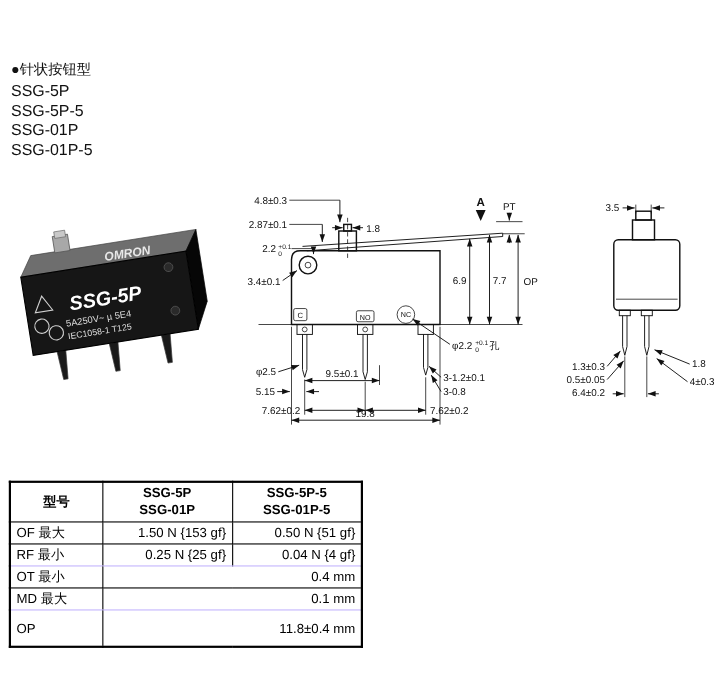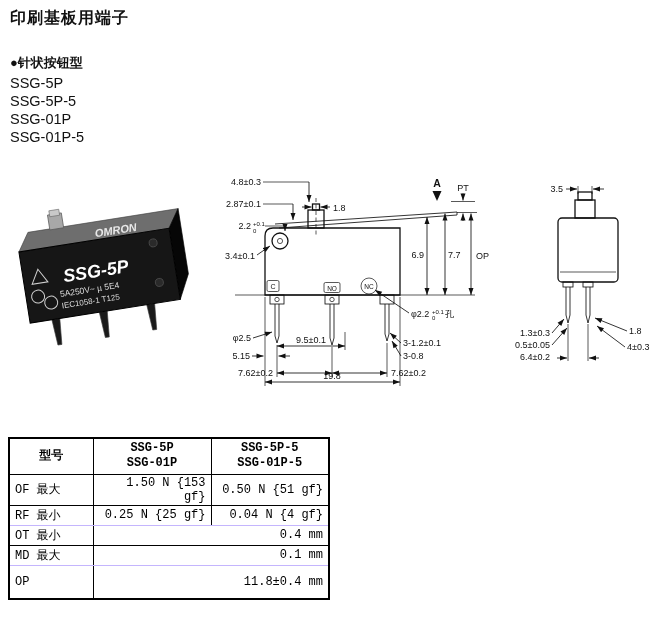--- a/index.html
+++ b/index.html
@@ -2,21 +2,21 @@
 <html><head>
 <meta charset="utf-8">
 <style>
   * { margin:0; padding:0; box-sizing:border-box; }
   html,body { background:#fff; }
   .page {
     position:relative; width:660px; height:634px; background:#ffffff;
     font-family:"Liberation Sans", sans-serif; color:#111; overflow:hidden;
   }
   .title   { position:absolute; left:10px; top:8px;  font-size:16px; font-weight:bold; letter-spacing:1px; }
-  .bullet  { position:absolute; left:10px; top:54px; font-size:13px; font-weight:bold; }
+  .bullet  { position:absolute; left:10px; top:54px; font-size:13px; font-weight:normal; }
   .models  { position:absolute; left:10px; top:74px; font-size:14.5px; line-height:18px; }
   .photo-wrap { position:absolute; left:5px; top:186px; width:210px; height:170px; }
   .photo-wrap svg { overflow:visible; }
   .drawing { position:absolute; left:205px; top:160px; }
   .drawing .ol { fill:none; stroke:#111; stroke-width:1.3; }
   .drawing .tl { fill:none; stroke:#111; stroke-width:0.7; }
   .drawing .dl { fill:none; stroke:#111; stroke-width:0.85; }
   .drawing .dash { stroke-dasharray:4 2.5; }
   .drawing text { font-size:9px; fill:#111; font-family:"Liberation Sans", sans-serif; }
   .drawing .sm { font-size:6px; }
@@ -24,31 +24,30 @@
   .drawing .t7 { font-size:7px; }
   .drawing .t65 { font-size:6.5px; }
   .spec-table {
     position:absolute; left:8px; top:437px; border-collapse:collapse;
     border:2px solid #000; font-size:12px; color:#000; table-layout:fixed;
   }
   .spec-table td { border:1px solid #000; text-align:right; vertical-align:middle; padding:1px 5px; }
   .spec-table td.lbl { text-align:left; }
   .spec-table tr.hdr td { font-weight:bold; line-height:15px; text-align:center; }
   .spec-table tr.gend td { border-bottom:1px solid #c4b5fd; }
-  .spec-table tr { height:20px;font-family:Liberation Mono, monospace; }
+  .spec-table tr { height:20px; }
   .spec-table tr.hdr { height:36px; }
   .spec-table tr.fp { height:26px; }
   .spec-table tr.op { height:34px; }
 </style>
 </head>
 <body>
 
 <div class="page">
 
-  <div class="title">印刷基板用端子</div>
   <div class="bullet">●针状按钮型</div>
   <div class="models">
     <div>SSG-5P</div>
     <div>SSG-5P-5</div>
     <div>SSG-01P</div>
     <div>SSG-01P-5</div>
   </div>
 
   <div class="photo-wrap">
     <svg width="210" height="170" viewBox="0 0 210 170">

